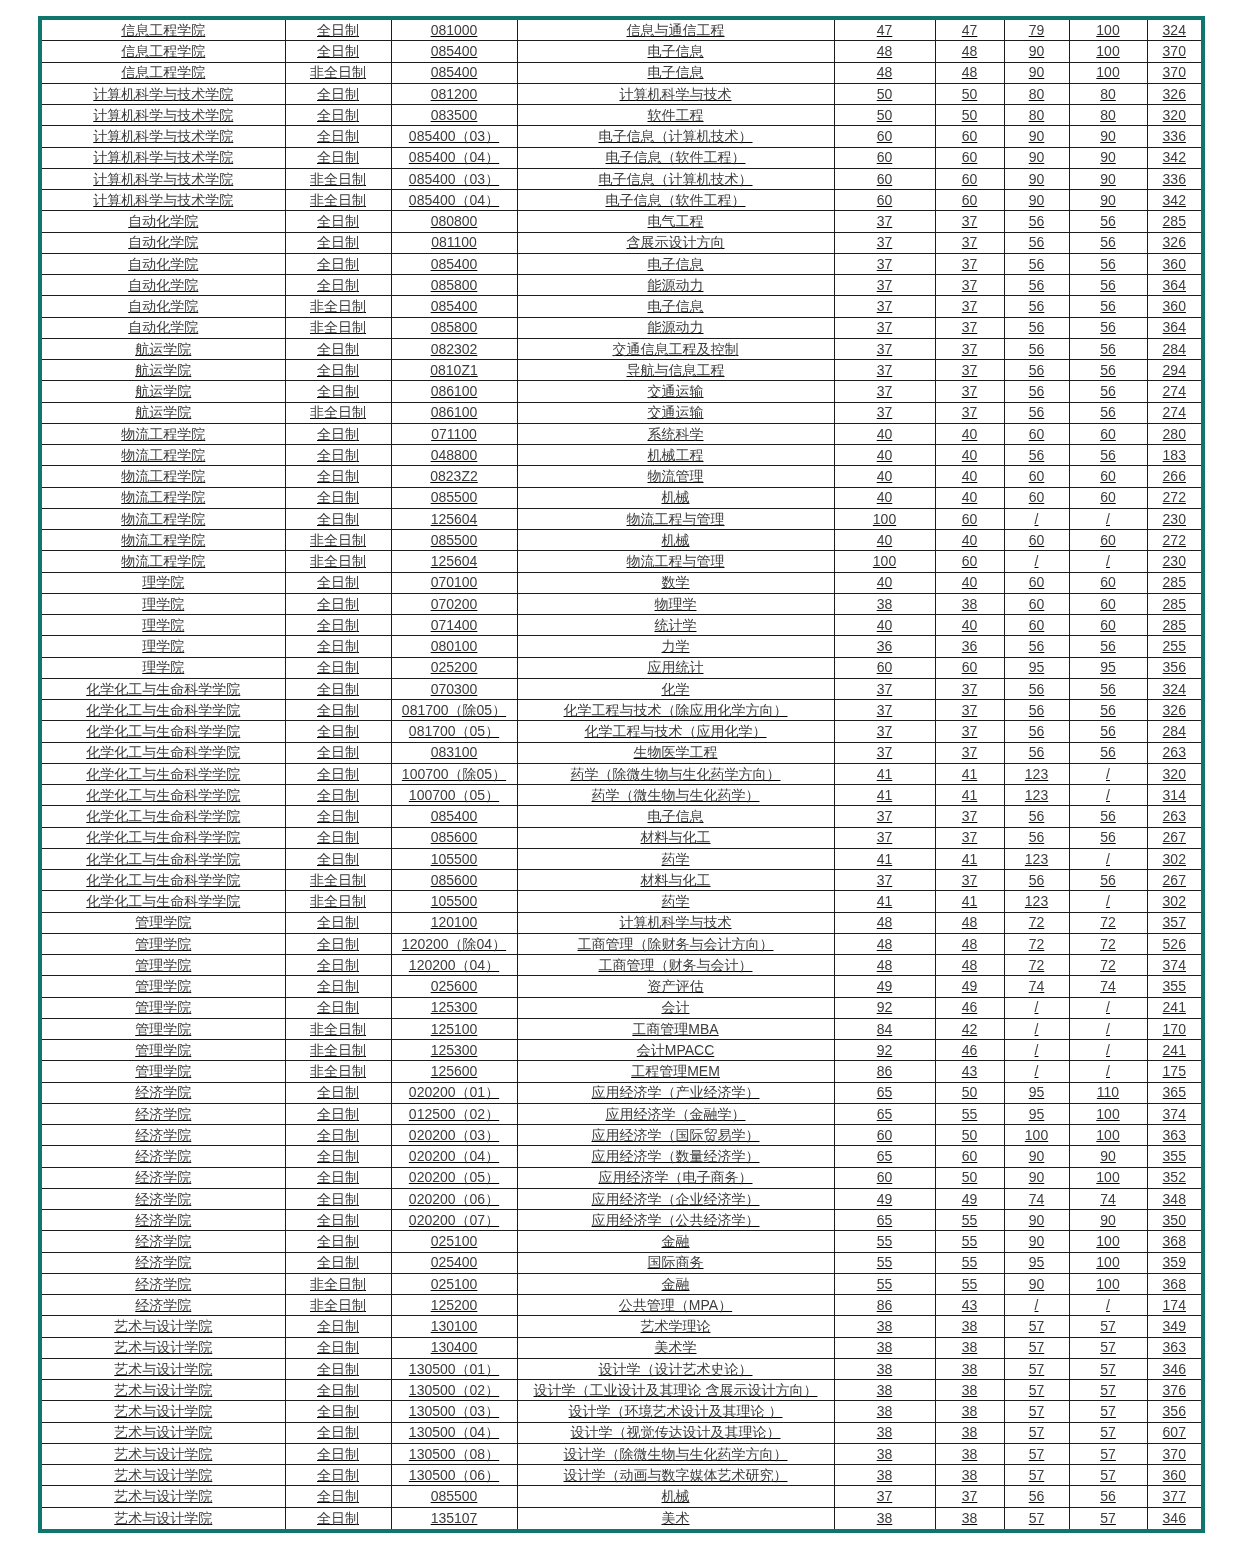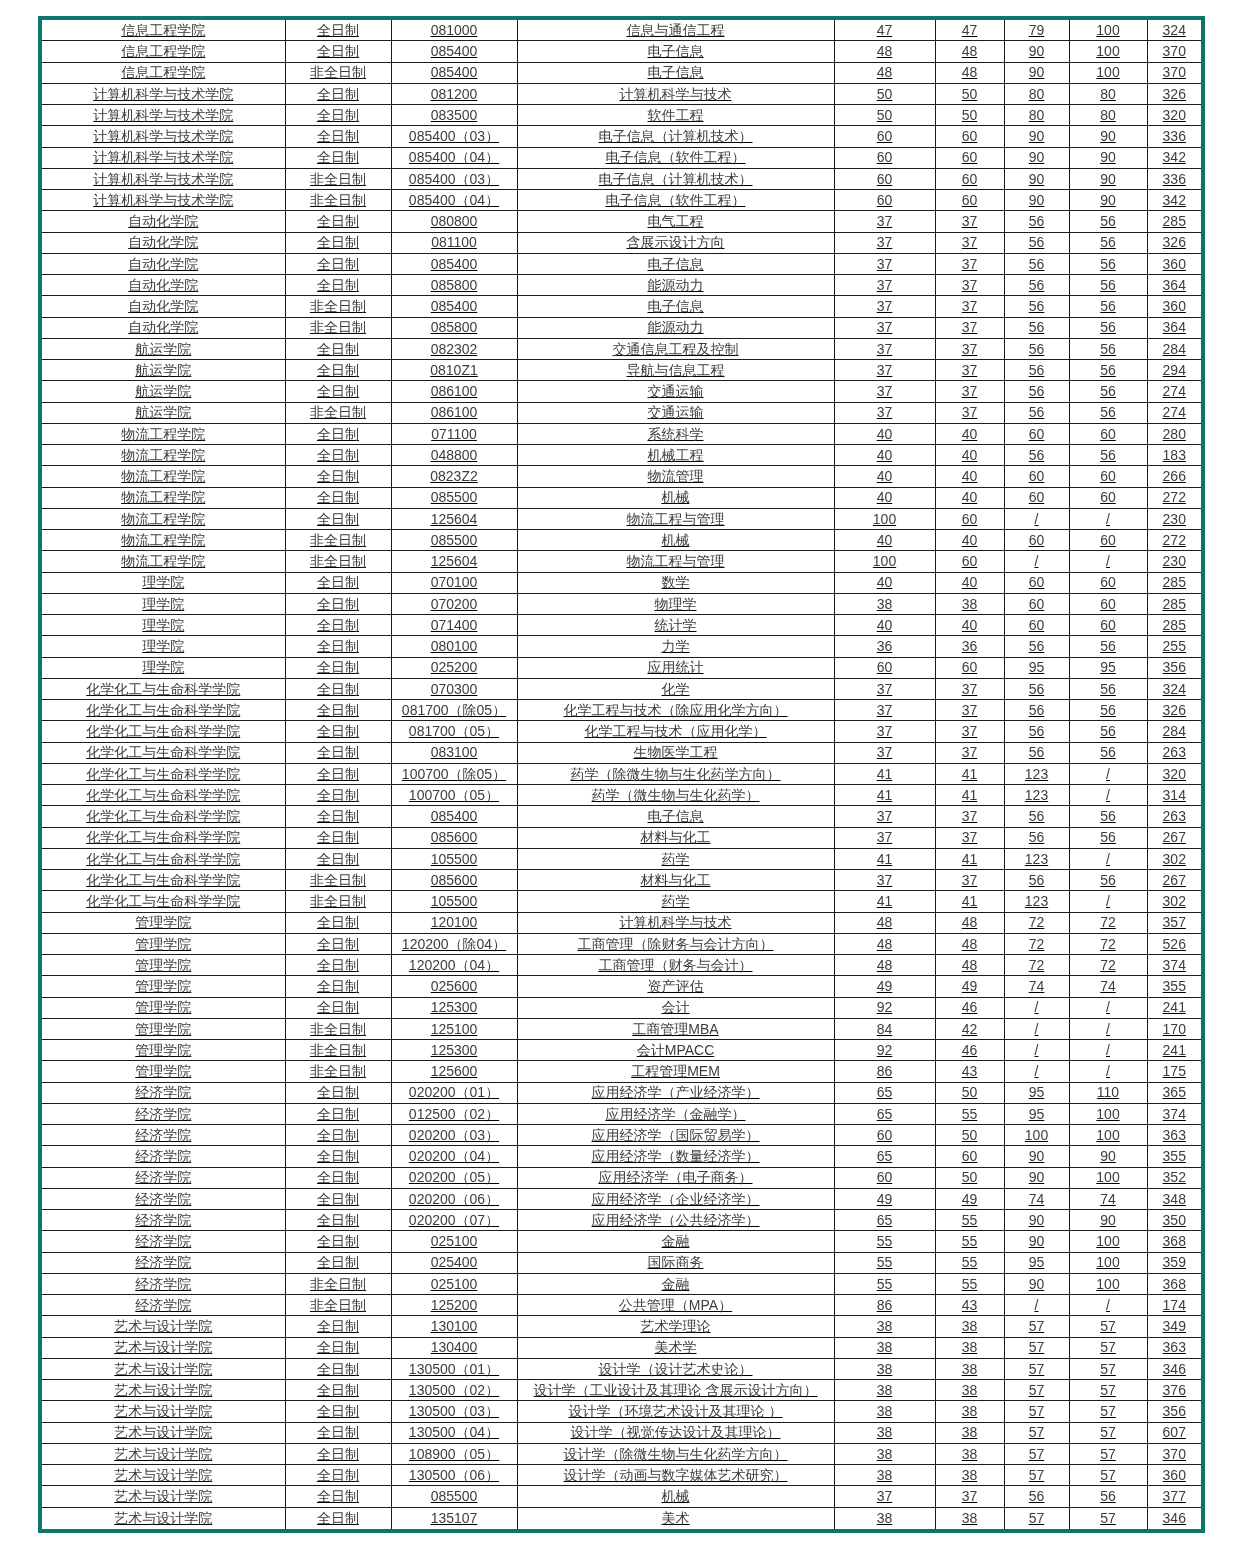--- a/index.html
+++ b/index.html
@@ -789,21 +789,21 @@
           <td>设计学（视觉传达设计及其理论）</td>
           <td>38</td>
           <td>38</td>
           <td>57</td>
           <td>57</td>
           <td>607</td>
         </tr>
         <tr>
           <td>艺术与设计学院</td>
           <td>全日制</td>
-          <td>108900（05）</td>
+          <td>130500（08）</td>
           <td>设计学（除微生物与生化药学方向）</td>
           <td>38</td>
           <td>38</td>
           <td>57</td>
           <td>57</td>
           <td>370</td>
         </tr>
         <tr>
           <td>艺术与设计学院</td>
           <td>全日制</td>

